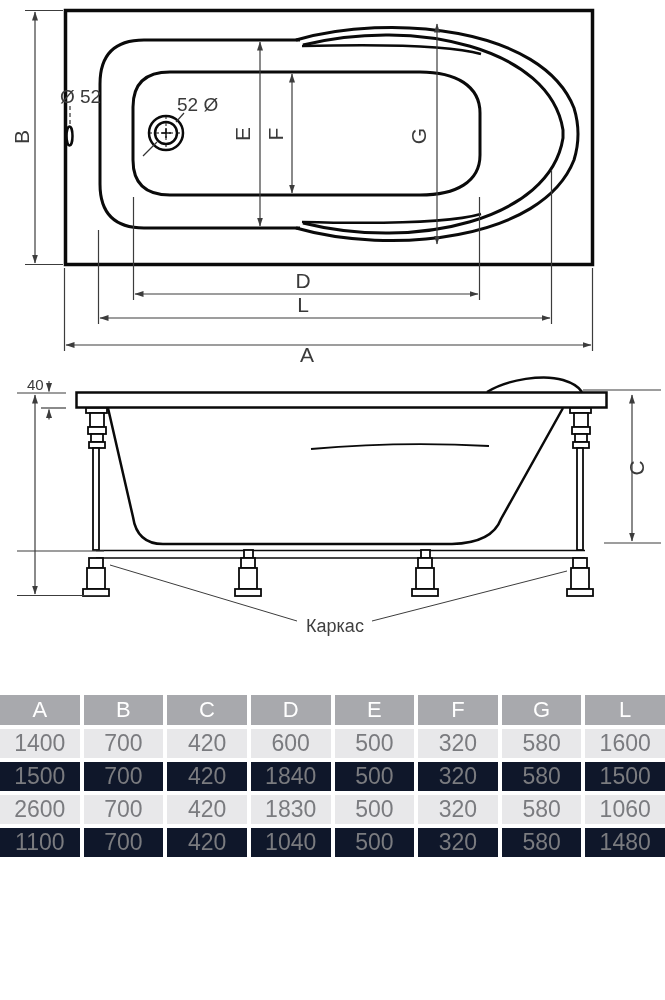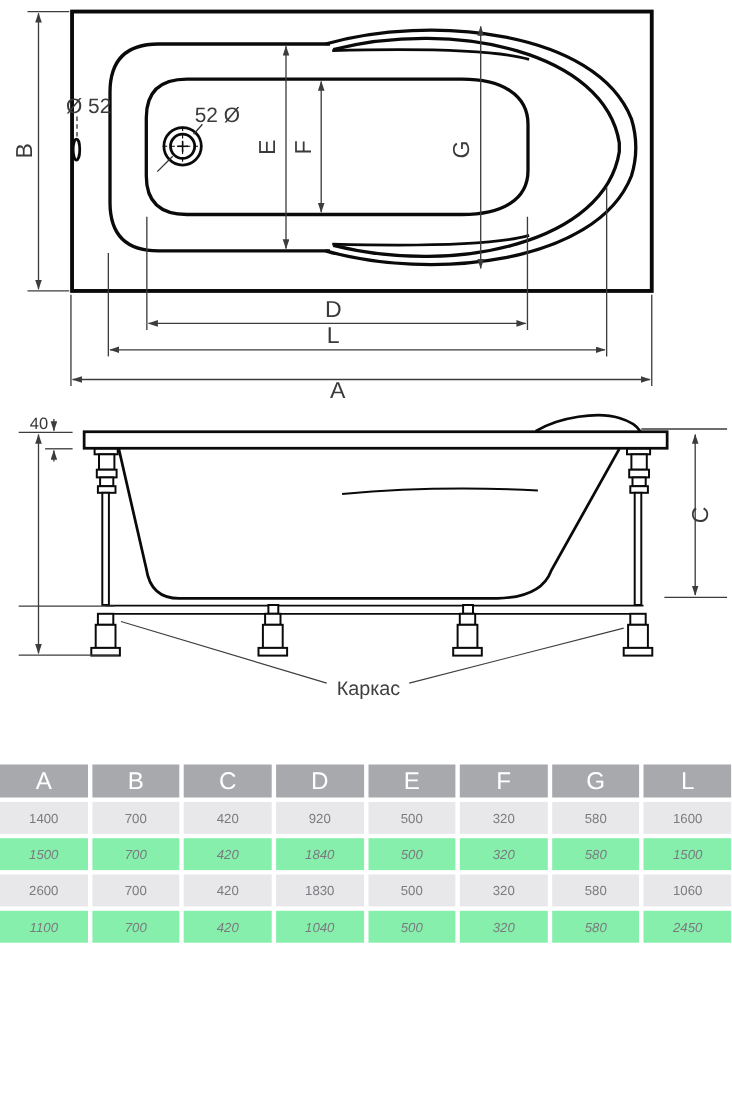--- a/index.html
+++ b/index.html
@@ -11,23 +11,23 @@
   .lbl-xs{fill:#3a3a3a;font-size:15px;font-weight:300;}
   .blk{stroke:#0a0a0a;fill:none;}
   .s35{stroke-width:3.5;} .s3{stroke-width:3;} .s25{stroke-width:2.5;} .s18{stroke-width:1.8;}
   .dim{stroke:#3c3c3c;stroke-width:1.2;fill:none;}
   .leg{stroke:#0a0a0a;stroke-width:1.8;fill:#ffffff;}
   .whitefill{fill:#ffffff;}
   
   #spec-table{position:absolute;left:0;top:695px;width:665px;}
   .trow{display:flex;gap:4px;margin-bottom:4px;}
   .cell{flex:1;height:29px;display:flex;align-items:center;justify-content:center;
-        background:#e8e8ea;color:#7a7b7f;font-size:12px;font-weight:300;}
+        background:#e8e8ea;color:#7a7b7f;font-size:23px;font-weight:300;}
   .trow.head .cell{height:30px;background:#a8a9ad;color:#ffffff;font-size:22px;}
-  .trow.dark .cell{background:#86efac;font-style:italic;}
+  .trow.dark .cell{background:#0f172a;}
 </style>
 </head>
 <body>
 
 <div id="page">
 
   <svg width="665" height="660" viewBox="0 0 665 660">
     <defs>
       <marker id="ah" markerWidth="10" markerHeight="8" refX="8.5" refY="3" orient="auto-start-reverse" markerUnits="userSpaceOnUse">
         <path d="M0,0 L9,3 L0,6 Z" fill="#3c3c3c"></path>
@@ -181,21 +181,21 @@
       <div class="cell">D</div>
       <div class="cell">E</div>
       <div class="cell">F</div>
       <div class="cell">G</div>
       <div class="cell">L</div>
     </div>
     <div class="trow">
       <div class="cell">1400</div>
       <div class="cell">700</div>
       <div class="cell">420</div>
-      <div class="cell">920</div>
+      <div class="cell">600</div>
       <div class="cell">500</div>
       <div class="cell">320</div>
       <div class="cell">580</div>
       <div class="cell">1600</div>
     </div>
     <div class="trow dark">
       <div class="cell">1500</div>
       <div class="cell">700</div>
       <div class="cell">420</div>
       <div class="cell">1840</div>
@@ -215,16 +215,16 @@
       <div class="cell">1060</div>
     </div>
     <div class="trow dark">
       <div class="cell">1100</div>
       <div class="cell">700</div>
       <div class="cell">420</div>
       <div class="cell">1040</div>
       <div class="cell">500</div>
       <div class="cell">320</div>
       <div class="cell">580</div>
-      <div class="cell">2450</div>
+      <div class="cell">1480</div>
     </div>
   </div>
 </div>
 
 </body></html>

